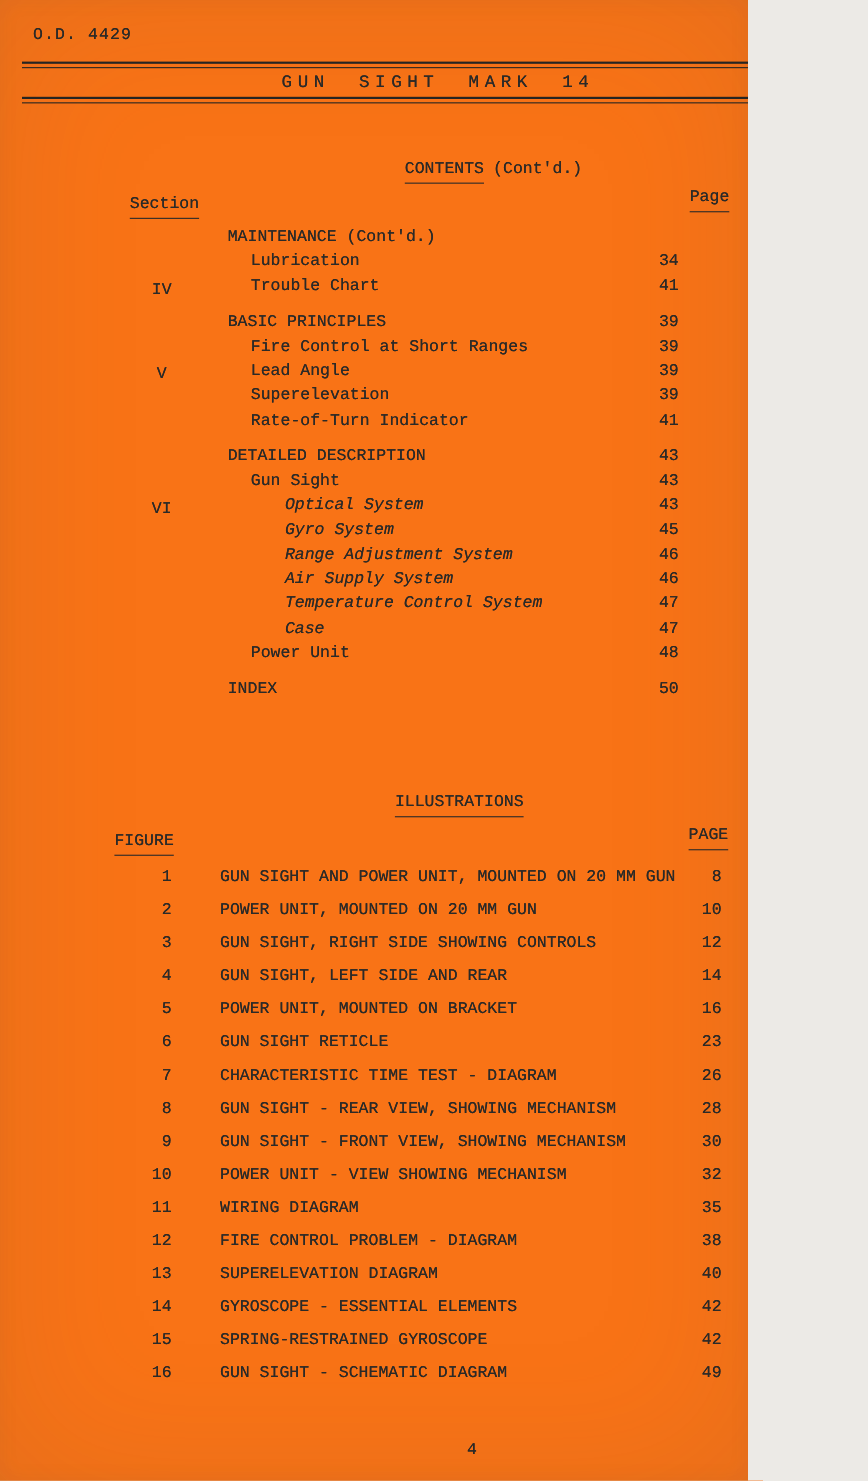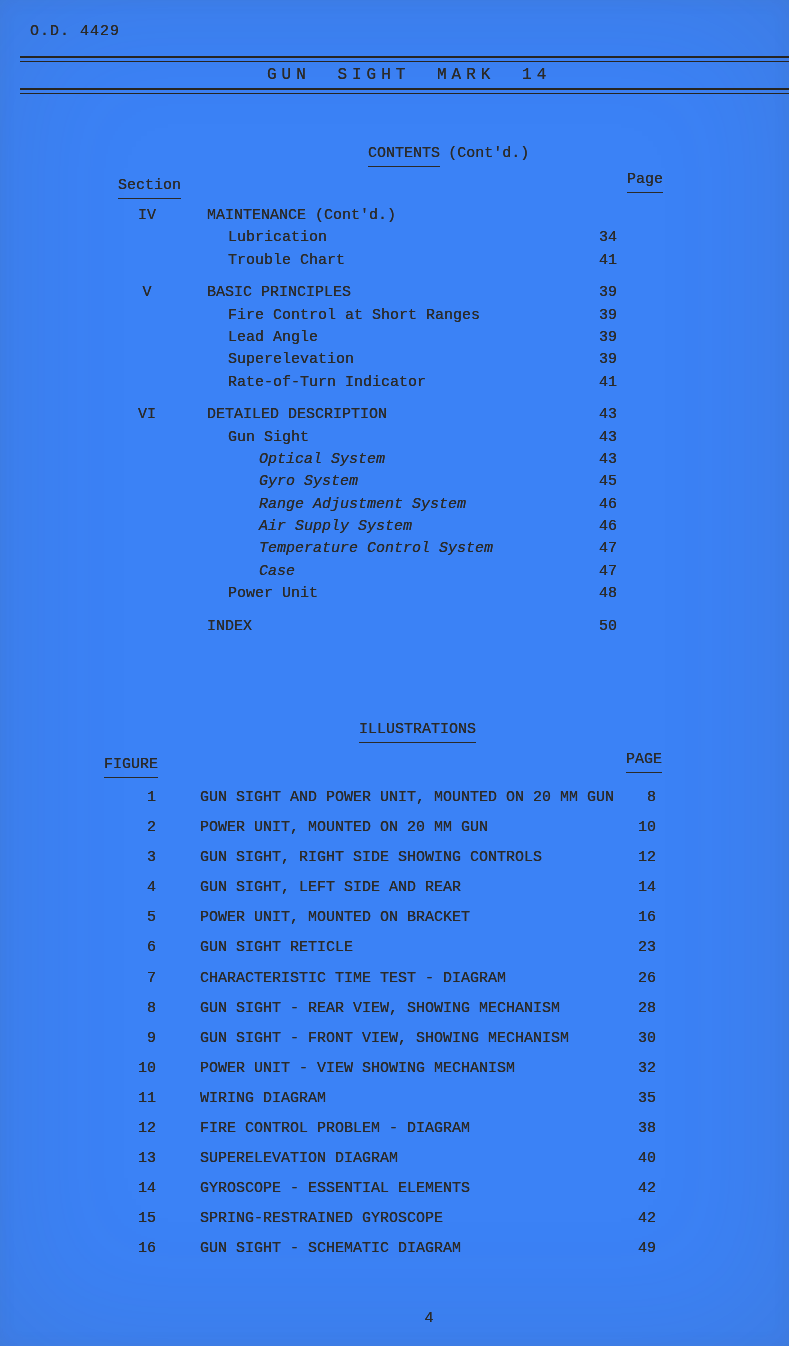--- a/index.html
+++ b/index.html
@@ -2,43 +2,43 @@
 <html><head>
 <meta charset="utf-8">
 <style>
   html,body{margin:0;padding:0;}
   body{
     width:789px;height:1346px;
     background:#eceae6;
     font-family:"Liberation Mono","DejaVu Sans Mono",monospace;
   }
   .page{
-    position:relative;width:789px;height:1346px;overflow:hidden;
-    background:#3b82f6;
+    position:relative;width:680px;height:1346px;overflow:hidden;
+    background:#f97316;
     box-shadow:inset 0 0 140px rgba(90,85,75,.12), inset 0 0 18px rgba(90,85,75,.08);
     color:#2b2a28;
     font-size:15px;line-height:1;
     text-shadow:0 0 .5px currentColor;
   }
   .abs{position:absolute;}
   .doc-number{left:30px;top:24px;letter-spacing:1px;}
   .rule{left:20px;right:0;height:3px;border-top:2.5px solid #262522;border-bottom:1.5px solid #262522;}
   .rule-1{top:56px;}
   .rule-2{top:88px;}
-  .main-title{left:267px;top:67px;font-size:16px;letter-spacing:5px;word-spacing:12px;}
+  .main-title{left:256px;top:67px;font-size:16px;letter-spacing:5px;word-spacing:12px;}
   .underlined{border-bottom:1.5px solid #2b2a28;padding-bottom:5px;display:inline-block;}
   .contents-heading{left:368px;top:146px;}
   .heading-suffix{margin-left:.55em;}
   .section-col-header{left:118px;top:178px;}
   .page-col-header{left:627px;top:172px;}
 
   .toc-list{left:0;top:208px;width:789px;}
   .toc-row{position:relative;height:22.4px;}
   .toc-row.gap{margin-top:10px;}
-  .toc-section{position:absolute;left:118px;width:58px;text-align:center;}
+  .toc-section{position:absolute;left:118px;width:58px;text-align:center;margin-top:48px;}
   .toc-label{position:absolute;}
   .toc-label.ind0{left:207px;}
   .toc-label.ind1{left:228px;}
   .toc-label.ind2{left:259px;font-style:italic;}
   .toc-page{position:absolute;left:560px;width:96px;text-align:center;}
 
   .illus-heading{left:359px;top:722px;}
   .figure-col-header{left:104px;top:757px;}
   .figpage-col-header{left:626px;top:752px;}
   .fig-list{left:0;top:790px;width:789px;}

